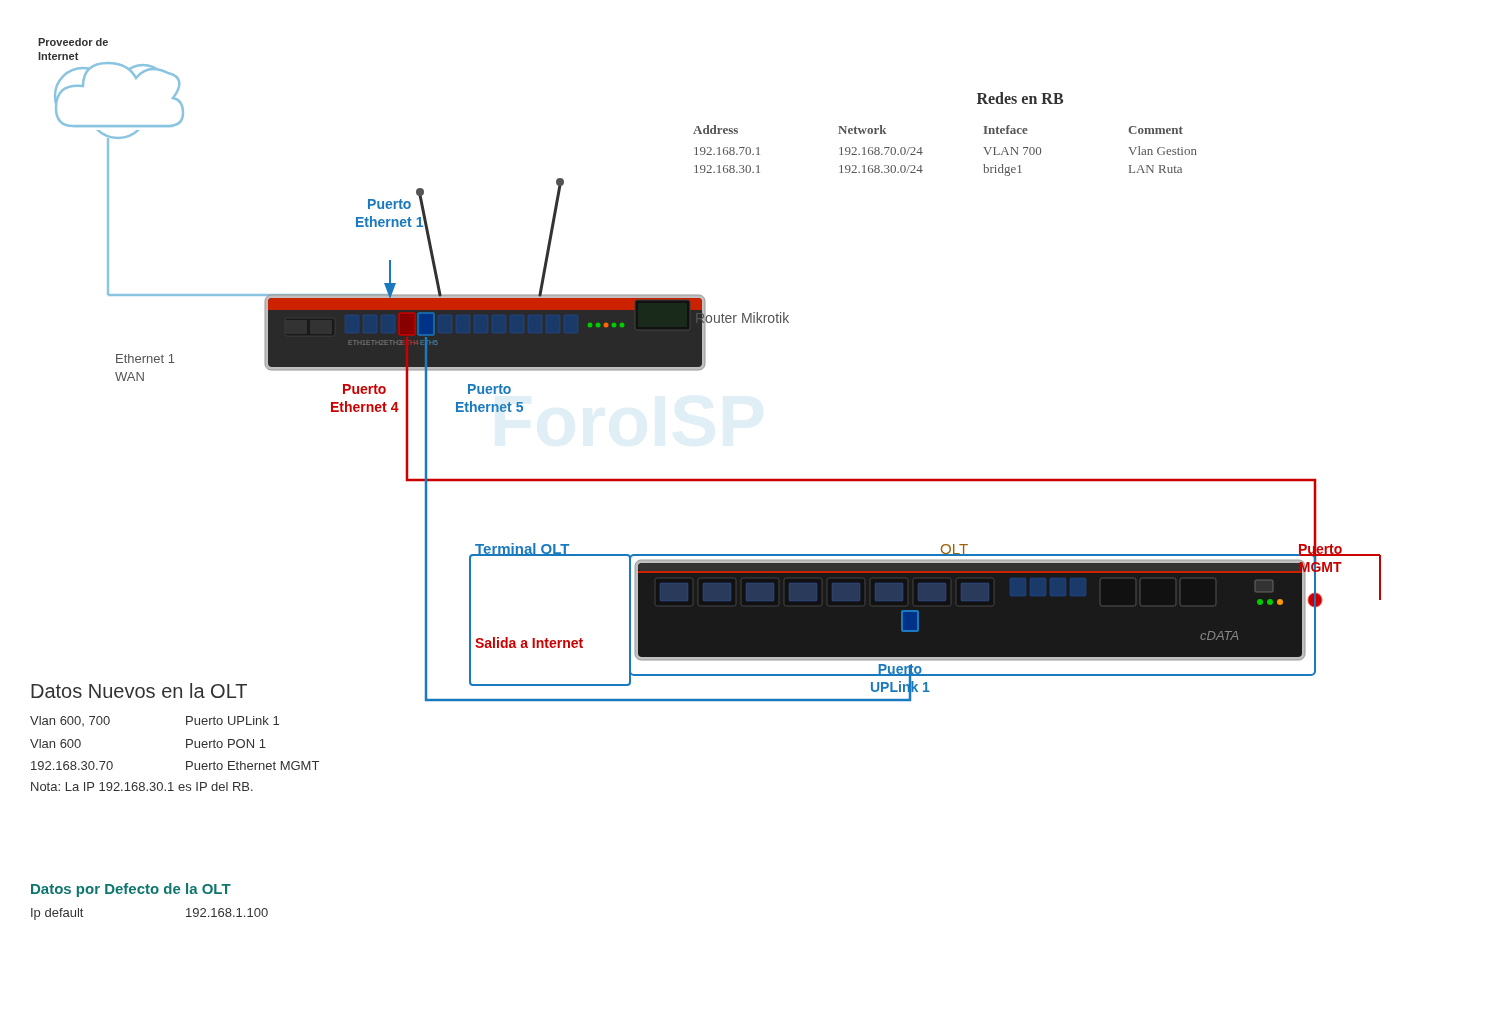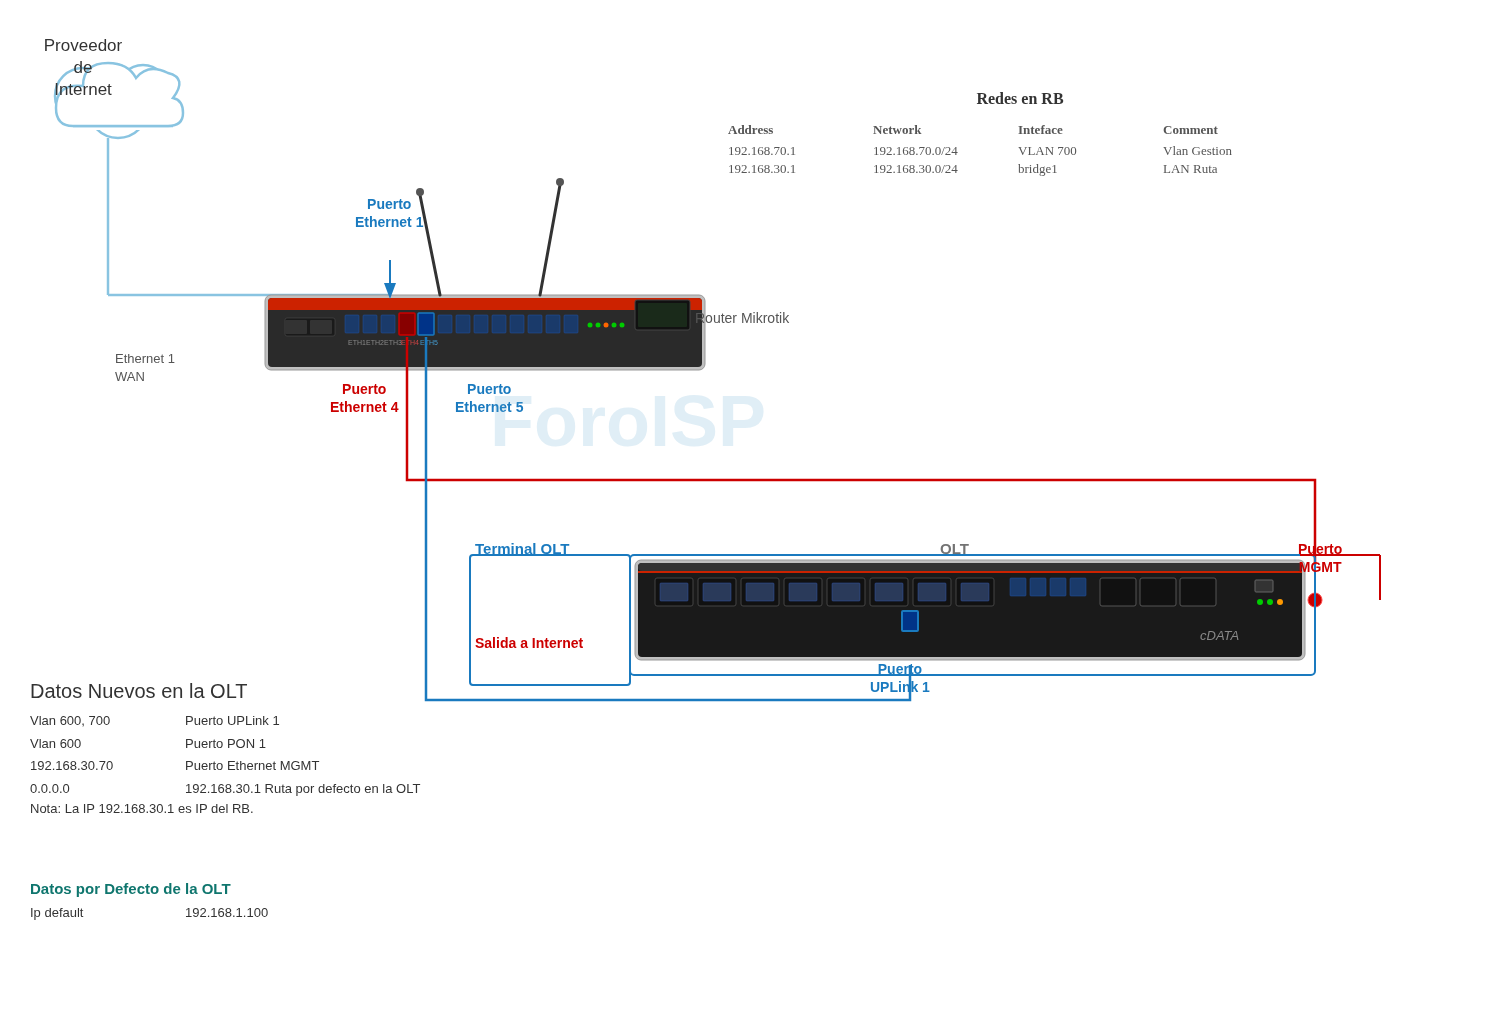--- a/index.html
+++ b/index.html
@@ -15,23 +15,23 @@
     .page-container {
       width: 1500px;
       height: 1031px;
       position: relative;
       background: #fff;
     }
     .cloud-text {
       position: absolute;
       top: 35px;
       left: 38px;
-      text-align: center;
-      font-size: 17px;
-      font-weight: normal;
+      text-align: left;
+      font-size: 11px;
+      font-weight: bold;
       color: #333;
       width: 90px;
       line-height: 1.3;
     }
 
     
     .eth1-wan-label {
       position: absolute;
       top: 350px;
       left: 115px;
@@ -84,22 +84,22 @@
       text-align: center;
       line-height: 1.3;
     }
 
     
     .olt-label {
       position: absolute;
       top: 540px;
       left: 940px;
       font-size: 15px;
-      color: #737373;
-      font-weight: bold;
+      color: #a16207;
+      font-weight: normal;
     }
 
     
     .terminal-olt-label {
       position: absolute;
       top: 540px;
       left: 475px;
       font-size: 15px;
       font-weight: bold;
       color: #1a7abf;
@@ -163,21 +163,20 @@
       font-weight: bold;
       color: #555;
       padding: 2px 8px 4px 8px;
     }
     .redes-rb-table .col-val {
       color: #555;
       padding: 1px 8px;
     }
     .redes-rb-row {
       display: flex;
-      margin-left: 35px;
     }
     .redes-col {
       min-width: 145px;
     }
 
     
     .datos-nuevos-section {
       position: absolute;
       top: 680px;
       left: 30px;
@@ -472,24 +471,20 @@
       <div class="datos-col2">Puerto UPLink 1</div>
     </div>
     <div class="datos-row">
       <div class="datos-col1">Vlan 600</div>
       <div class="datos-col2">Puerto PON 1</div>
     </div>
     <div class="datos-row">
       <div class="datos-col1">192.168.30.70</div>
       <div class="datos-col2">Puerto Ethernet MGMT</div>
     </div>
-    <div class="datos-row">
-      <div class="datos-col1">0.0.0.0</div>
-      <div class="datos-col2">192.168.30.1    Ruta  por defecto en la OLT</div>
-    </div>
     <div class="datos-nota">Nota: La IP 192.168.30.1 es IP del RB.</div>
   </div>
 
   <div class="datos-defecto-section">
     <div class="datos-defecto-title">Datos por Defecto de la OLT</div>
     <div class="datos-defecto-row">
       <div class="datos-defecto-col1">Ip default</div>
       <div>192.168.1.100</div>
     </div>
   </div>

